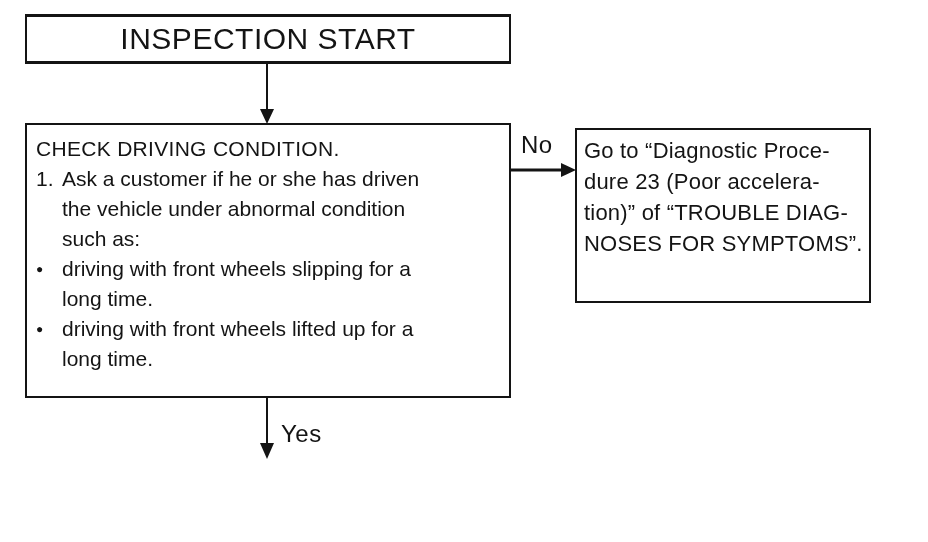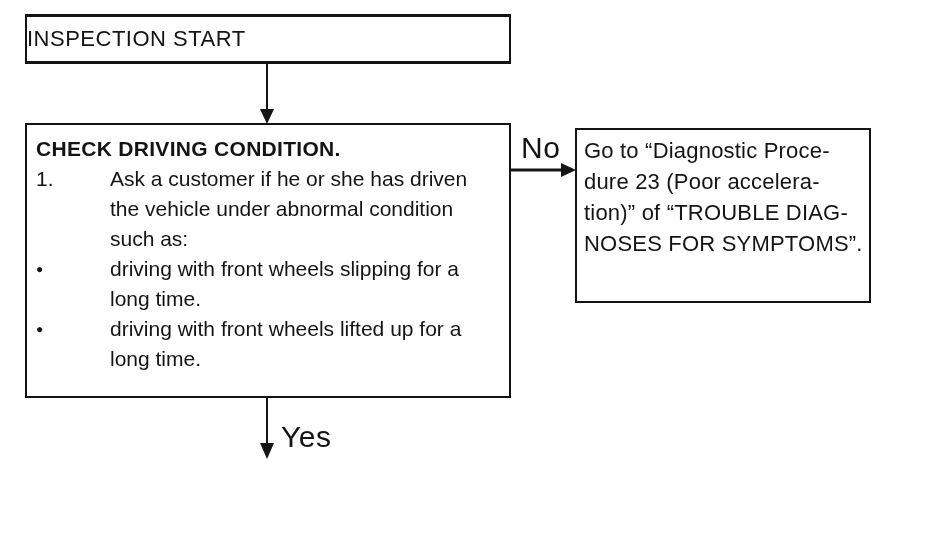--- a/index.html
+++ b/index.html
@@ -14,49 +14,50 @@
   }
   .node {
     position: absolute;
     box-sizing: border-box;
     border: 2px solid #141414;
     background: #ffffff;
   }
   .terminal {
     display: flex;
     align-items: center;
-    font-size: 22px;
+    justify-content: center;
+    font-size: 30px;
     letter-spacing: 0.5px;
   }
   #start-node  { left: 25px; top: 14px;  width: 486px; height: 50px; border-width: 3px 2px; }
   #check-node  { left: 25px; top: 123px; width: 486px; height: 275px; padding: 9px 8px 6px 9px; }
   #referral-node { left: 575px; top: 128px; width: 296px; height: 175px; padding: 5px 4px 5px 7px; }
   #end-node    { left: 25px; top: 460px; width: 486px; height: 50px; border-width: 3px 2px; }
 
   .check-title {
-    font-weight: bold;
+    font-weight: normal;
     font-size: 21px;
     line-height: 30px;
     letter-spacing: 0.3px;
   }
   .check-item { display: flex; font-size: 21px; line-height: 30px; }
   .item-marker { flex: none; width: 26px; }
   .item-marker.bullet { font-size: 12px; }
-  .item-text { white-space: pre-line; margin-left: 48px; }
+  .item-text { white-space: pre-line; }
 
   .referral-text {
     font-size: 22px;
     line-height: 31px;
     white-space: pre-line;
     letter-spacing: 0.2px;
   }
 
   .edge-label {
     position: absolute;
-    font-size: 30px;
+    font-size: 24px;
     letter-spacing: 0.5px;
   }
   #no-label  { left: 521px; top: 131px; }
   #yes-label { left: 281px; top: 420px; }
 
   #connector-layer {
     position: absolute;
     left: 0; top: 0;
     width: 928px; height: 542px;
     pointer-events: none;

